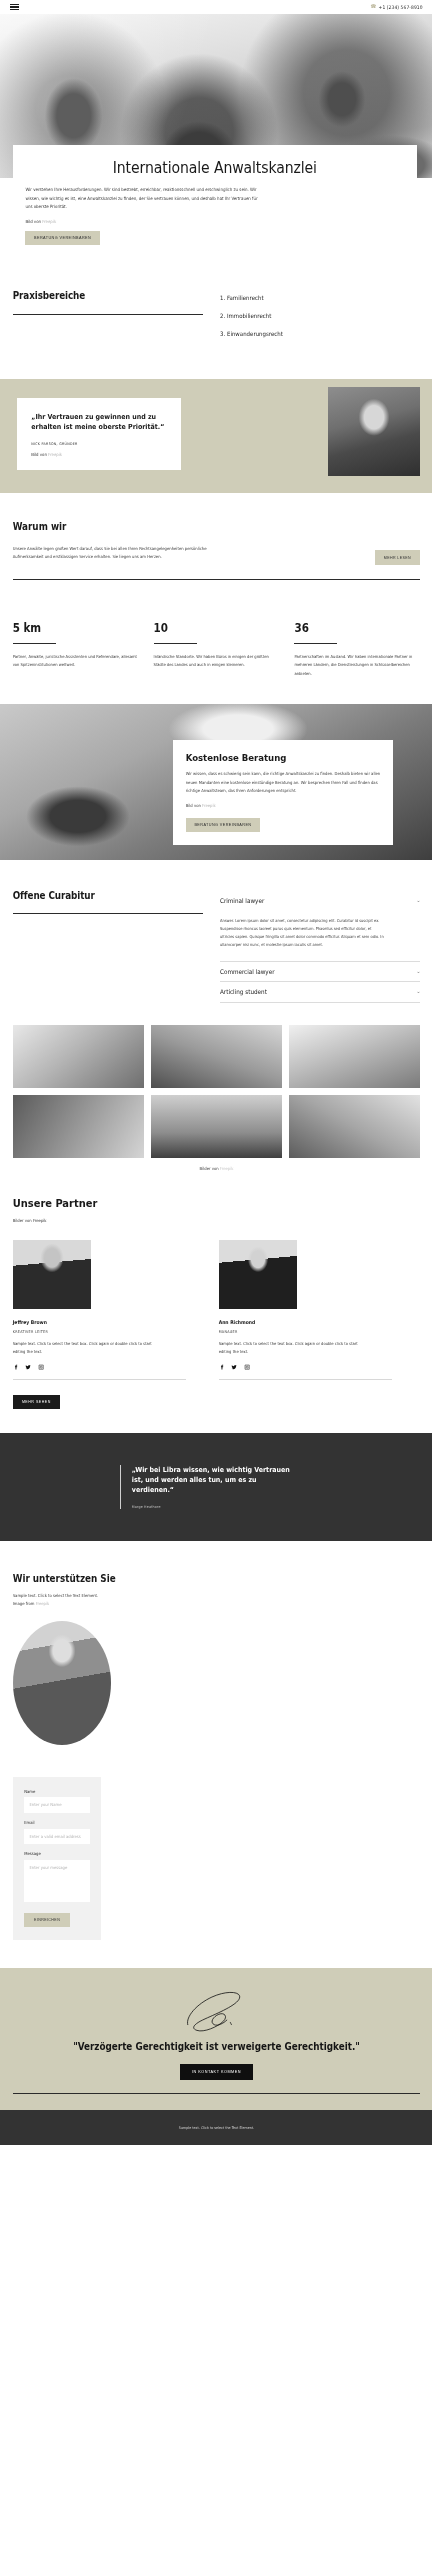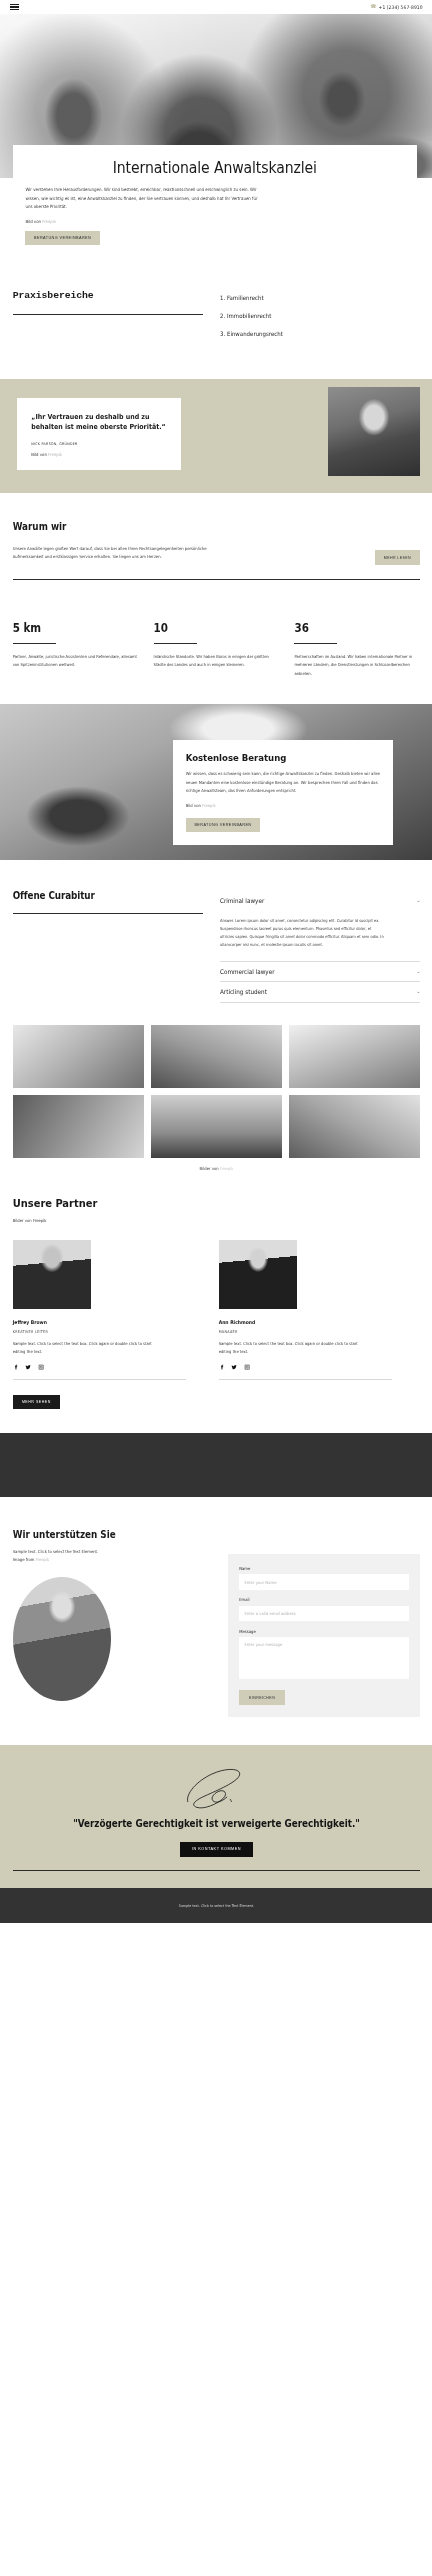--- a/index.html
+++ b/index.html
@@ -73,21 +73,21 @@
   }
   .sec-head {
     font-size: 9.8px; font-weight: 700; color: #1a1a1a; letter-spacing: -0.1px;
   }
   .rule { height: 0.6px; background: #2b2b2b; margin-top: 12.7px; }
 
   
   .practice {
     display: flex; padding: 30px 12.7px 28px 12.7px; gap: 17.3px;
   }
-  .practice-left { width: 190px; font-family: Liberation Mono, monospace; }
+  .practice-left { width: 190px; }
   .practice-list { padding-top: 3.5px; }
   .practice-list li {
     list-style: none; font-size: 6px; color: #1f1f1f;
     margin-bottom: 11px; letter-spacing: 0.03px;
   }
 
   
   .quoteband {
     position: relative; background: #cfcdb8; padding: 18.5px 0 23px 0;
     margin-top: 3.5px;
@@ -215,21 +215,21 @@
   .darkquote { background: #333333; padding: 32px 12.7px 32px 12.7px; margin-top: 24px; }
   .dq-inner { display: flex; gap: 11.5px; padding-left: 107px; }
   .dq-bar { width: 0.6px; background: #cfcfcf; align-self: stretch; }
   .dq-text { }
   .dq-text p {
     font-size: 7px; line-height: 1.45; font-weight: 700; color: #fff; max-width: 159px;
   }
   .dq-author { font-size: 3.6px; color: #c3c3c3; margin-top: 9.2px; letter-spacing: 0.2px; }
 
   
-  .support { display: flex; gap: 7px; padding: 32px 12.7px 28px 12.7px; }
+  .support { display: flex; gap: 7px; padding: 32px 12.7px 28px 12.7px; flex-direction: column; }
   .support-left { width: 208px; }
   .support-left h2 { font-size: 9.8px; font-weight: 700; color: #1a1a1a; }
   .support-left .t { font-size: 4.2px; line-height: 1.95; color: #3b3b3b; margin-top: 8px; }
   .support-left .t a { color: #b9b9b9; text-decoration: none; }
   .oval {
     width: 98px; height: 124px; margin-top: 12.7px; border-radius: 50%;
     filter: grayscale(1);
     background:
       radial-gradient(ellipse 17.3px 21px at 50% 24%, #e2ded7 0 52%, rgba(0,0,0,0) 78%),
       linear-gradient(170deg,#d2d2d2 0 22%, #8f8f8f 22% 48%, #585858 48% 100%);
@@ -305,21 +305,21 @@
   <ul class="practice-list">
     <li>1. Familienrecht</li>
     <li>2. Immobilienrecht</li>
     <li>3. Einwanderungsrecht</li>
   </ul>
 </div>
 
 <div class="quoteband">
   <div class="quoteband-photo"></div>
   <div class="quote-card">
-    <p class="q">„Ihr Vertrauen zu deshalb und zu behalten ist meine oberste Priorität.“</p>
+    <p class="q">„Ihr Vertrauen zu gewinnen und zu erhalten ist meine oberste Priorität.“</p>
     <div class="who">NICK PARSON, GRÜNDER</div>
     <p class="credit">
       <span>Bild von </span><a href="#">Freepik</a>
     </p>
   </div>
 </div>
 
 <div class="why">
   <h2>Warum wir</h2>
   <div class="why-row">
@@ -453,20 +453,24 @@
     </div>
 
   </div>
 
   <button class="btn-dark">MEHR SEHEN</button>
 </div>
 
 <div class="darkquote">
   <div class="dq-inner">
     <div class="dq-bar"></div>
+    <div class="dq-text">
+      <p>„Wir bei Libra wissen, wie wichtig Vertrauen ist, und werden alles tun, um es zu verdienen.“</p>
+      <div class="dq-author">Marge Heathore</div>
+    </div>
   </div>
 </div>
 
 <div class="support">
   <div class="support-left">
     <h2>Wir unterstützen Sie</h2>
     <div class="t">
       <span>Sample text. Click to select the Text Element.</span><br>
       <span>Image from </span><a href="#">Freepik</a>
     </div>

